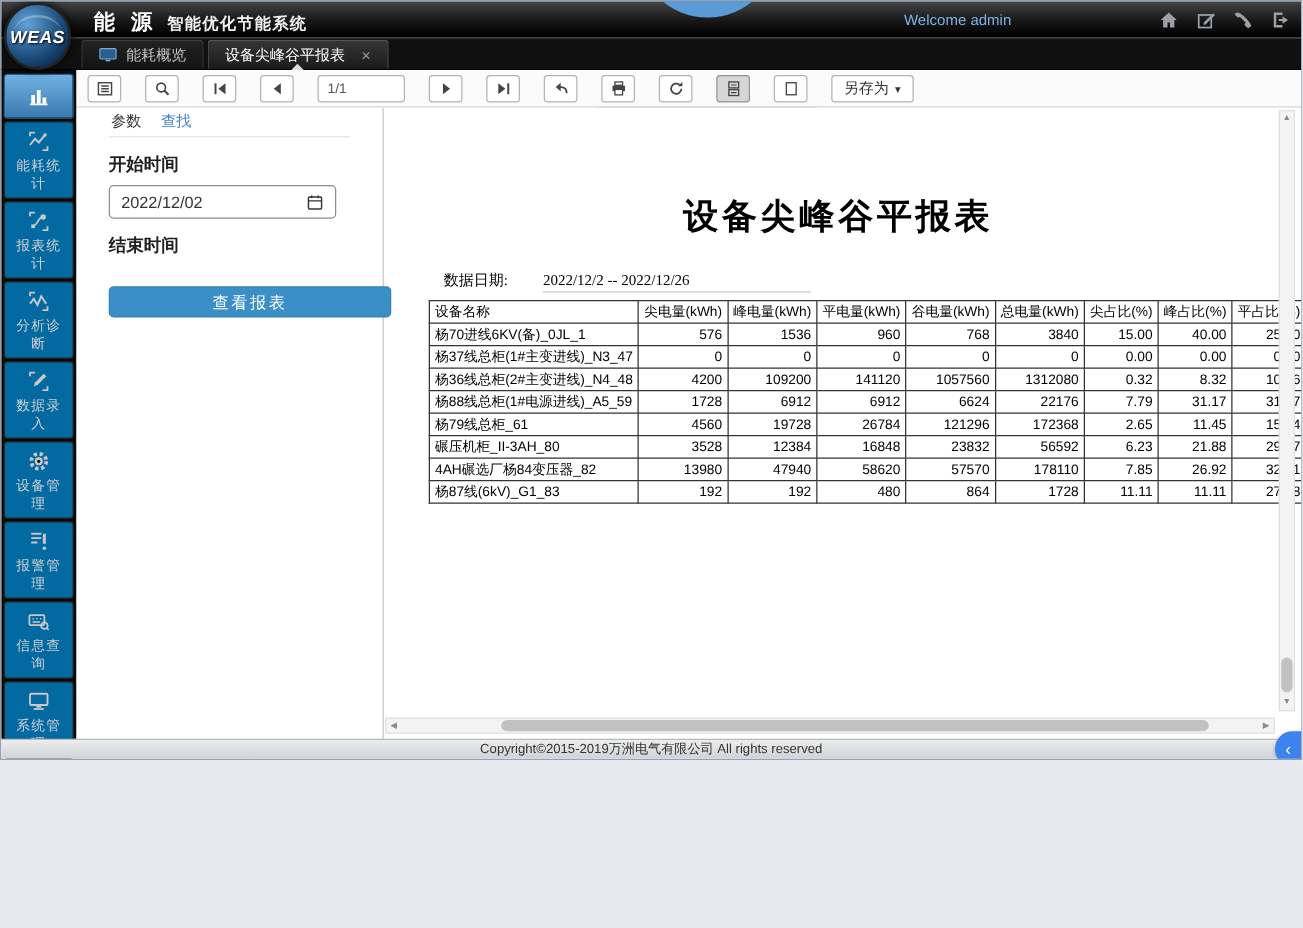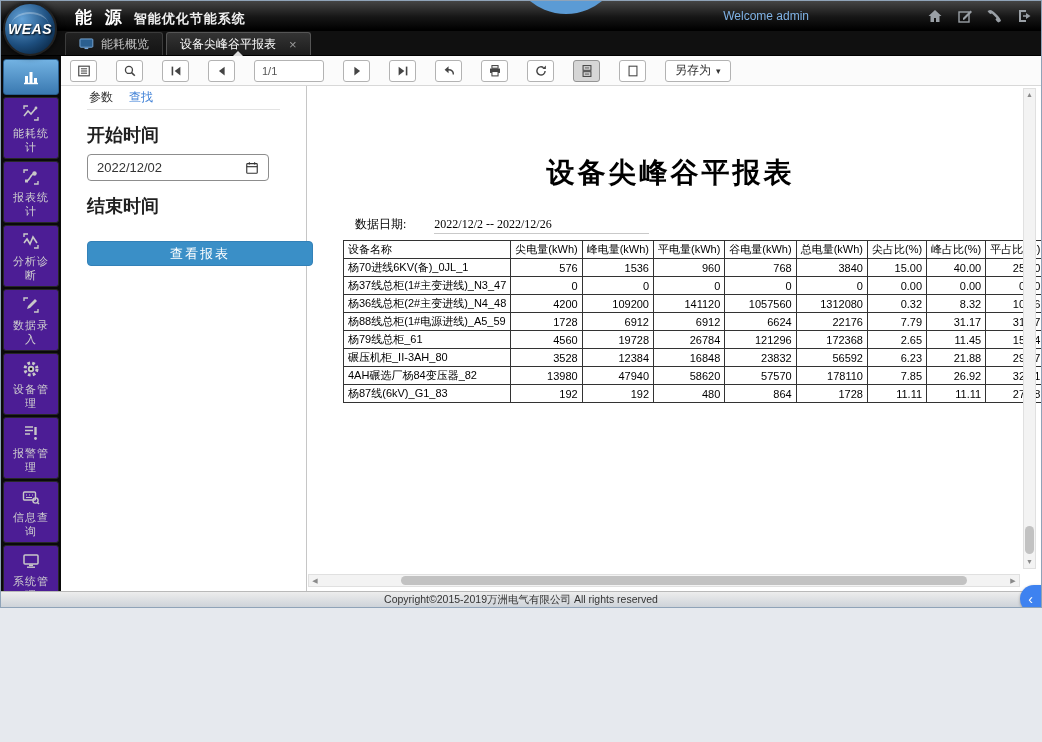--- a/index.html
+++ b/index.html
@@ -35,21 +35,21 @@
     background:linear-gradient(#222,#131313); border:1px solid #3b3b3b; border-bottom:none;
     border-radius:3px 3px 0 0; color:#c4c4c4; font-size:12px; margin-right:3px; cursor:default; }
   .tab.active { background:linear-gradient(#343434,#1c1c1c); color:#fff; position:relative; border-color:#555; }
   .tab.active::after { content:""; position:absolute; bottom:-1px; left:50%; margin-left:-5px;
     border-left:5px solid transparent; border-right:5px solid transparent; border-bottom:5px solid #ddd; }
   .tab .close { color:#999; margin-left:6px; font-size:13px; }
   .tab .mon { width:15px; height:12px; display:inline-flex; }
 
   
   .sidebar { position:absolute; top:55px; left:0; width:60px; bottom:16px; background:#0a0a0a; z-index:20; padding-top:1px; }
-  .side-item { width:56px; margin:2px auto; background:#4c1d95; border:1px solid #272727; border-radius:3px;
+  .side-item { width:56px; margin:2px auto; background:#0369a1; border:1px solid #272727; border-radius:3px;
     display:flex; flex-direction:column; align-items:center; padding:5px 0 4px; cursor:pointer; }
   .side-item .icon { width:20px; height:20px; }
   .side-item .icon svg { width:100%; height:100%; }
   .side-item .lbl { font-size:11px; color:#cfcfcf; width:42px; text-align:center; word-break:break-all;
     line-height:14px; margin-top:3px; letter-spacing:1px; }
   .side-item.active { background:linear-gradient(#72b2e2,#3a79b1); border-color:#2a5e8d; padding:7px 0; }
 
   
   .toolbar { position:absolute; top:55px; left:60px; right:0; height:30px; background:#fbfbfb;
     border-bottom:1px solid #d8d8d8; display:flex; align-items:center; padding-left:9px; gap:19px; z-index:5; }
@@ -62,21 +62,21 @@
   .saveas { gap:5px; font-size:12px; padding:0 9px; }
   .caret { font-size:9px; color:#333; }
 
   
   .param-panel { position:absolute; top:85px; left:60px; width:246px; bottom:16px; background:#fff;
     border-right:1px solid #c6c6c6; padding:0 26px; z-index:4; }
   .ptabs { height:24px; border-bottom:1px solid #e3e3e3; display:flex; align-items:center; gap:16px;
     font-size:12px; padding-left:2px; }
   .ptab-params { color:#333; cursor:pointer; }
   .ptab-find { color:#3d7fd6; cursor:pointer; }
-  .field-label { font-size:18px; font-weight:bold; color:#1f1f1f; margin:13px 0 7px; }
+  .field-label { font-size:14px; font-weight:bold; color:#1f1f1f; margin:13px 0 7px; }
   .date-input { width:182px; height:27px; border:1px solid #8d8d8d; border-radius:4px; display:flex;
     align-items:center; justify-content:space-between; padding:0 9px; font-size:13px; color:#333;
     background:#fff; cursor:text; }
   .date-input .cal { width:14px; height:14px; display:inline-flex; }
   .view-btn { margin-top:16px; width:226px; height:25px; background:#3a8fc7; border:1px solid #3381b8;
     border-radius:4px; color:#fff; font-size:13px; letter-spacing:2px; cursor:pointer;
     font-family:"Liberation Sans",sans-serif; }
 
   
   .report-area { position:absolute; top:85px; left:306px; right:0; bottom:16px; background:#fff; overflow:hidden; }

